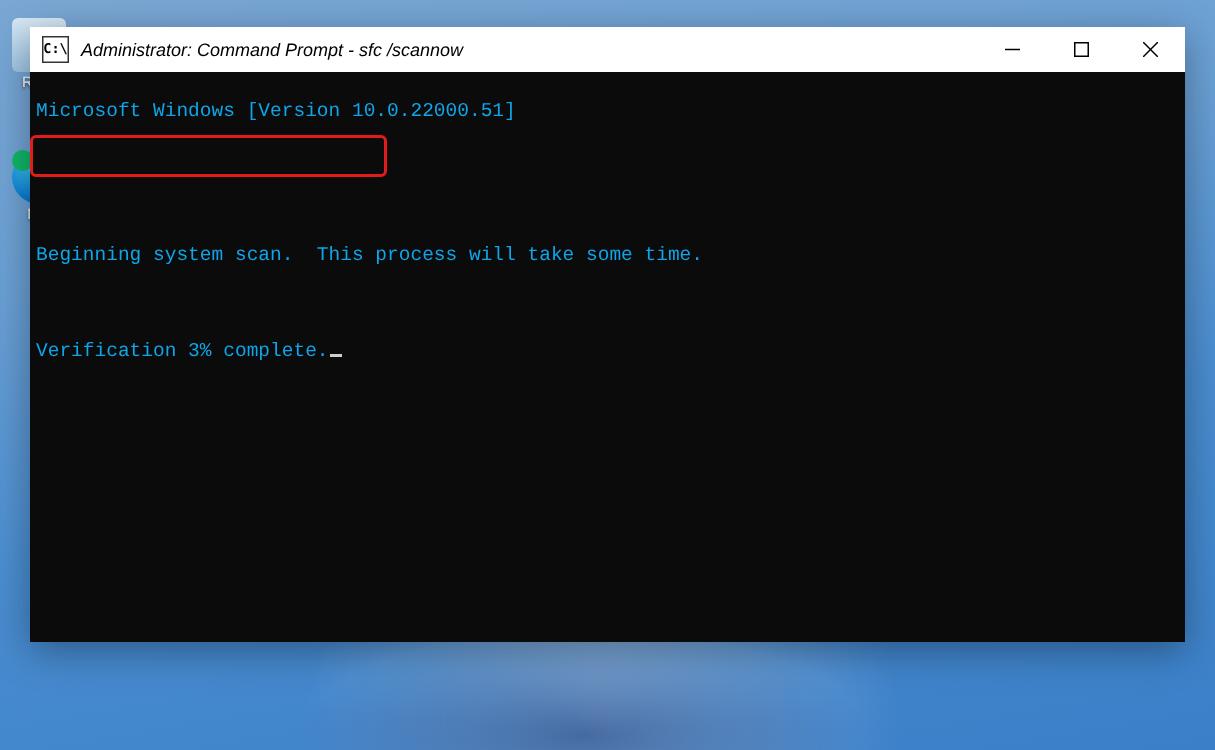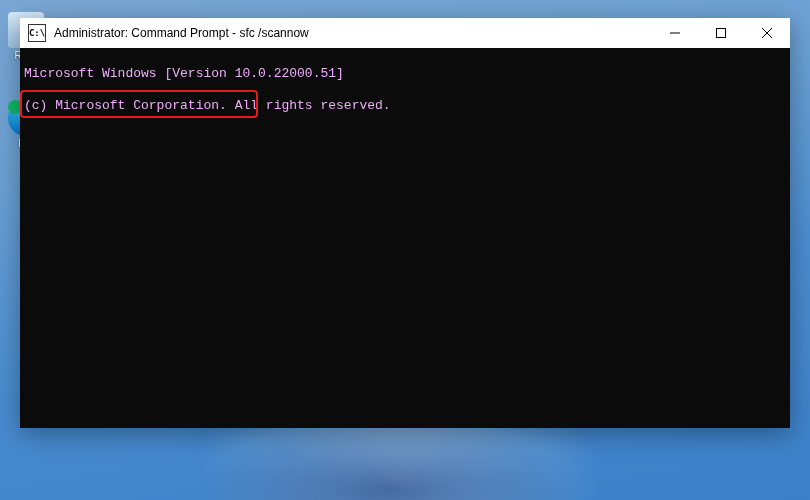--- a/index.html
+++ b/index.html
@@ -55,33 +55,34 @@
     background: #fff;
     border: 1px solid #333;
     position: relative;
     display: flex; align-items: center; justify-content: center;
     font-family: Consolas, monospace;
     font-size: 9px; font-weight: 700; color: #000;
   }
   .titlebar .title-text {
     flex: 0 0 auto;
     white-space: nowrap;
+    font-style: italic;
   }
   .titlebar .spacer { flex: 1 1 auto; }
   .win-btn {
     width: 46px; height: 30px;
     display: flex; align-items: center; justify-content: center;
     color: #000;
   }
   .win-btn svg { width: 10px; height: 10px; stroke: currentColor; fill: none; stroke-width: 1; }
 
   .terminal {
     flex: 1 1 auto;
     background: #0b0b0b;
-    color: #f0abfc;
+    color: #0ea5e9;
     font-family: Consolas, "Courier New", monospace;
     font-size: 13px;
     line-height: 16px;
     padding: 2px 4px;
     white-space: pre;
     position: relative;
     overflow: hidden;
   }
   .term-line { white-space: pre; }
 
@@ -163,22 +164,23 @@
     <div class="win-btn close">
       <svg viewBox="0 0 10 10">
           <line x1="0" y1="0" x2="10" y2="10"></line>
           <line x1="10" y1="0" x2="0" y2="10"></line>
         </svg>
     </div>
   </div>
 
   <div class="terminal">
 <div class="term-line">Microsoft Windows [Version 10.0.22000.51]</div>
-<div class="term-line">(c) Microsoft Corporation. All rights reserved.</div>
 <div class="term-line"> </div>
 <div class="term-line"> </div>
+<div class="term-line">Beginning system scan.  This process will take some time.</div>
 <div class="term-line"> </div>
+<div class="term-line"><span>Verification 3% complete.</span><span class="cursor"></span></div>
 
     
     <div class="hl-box" style="left:0px; top:42px; width:234px; height:24px;"></div>
   </div>
 
 </div>
 
 </body></html>

